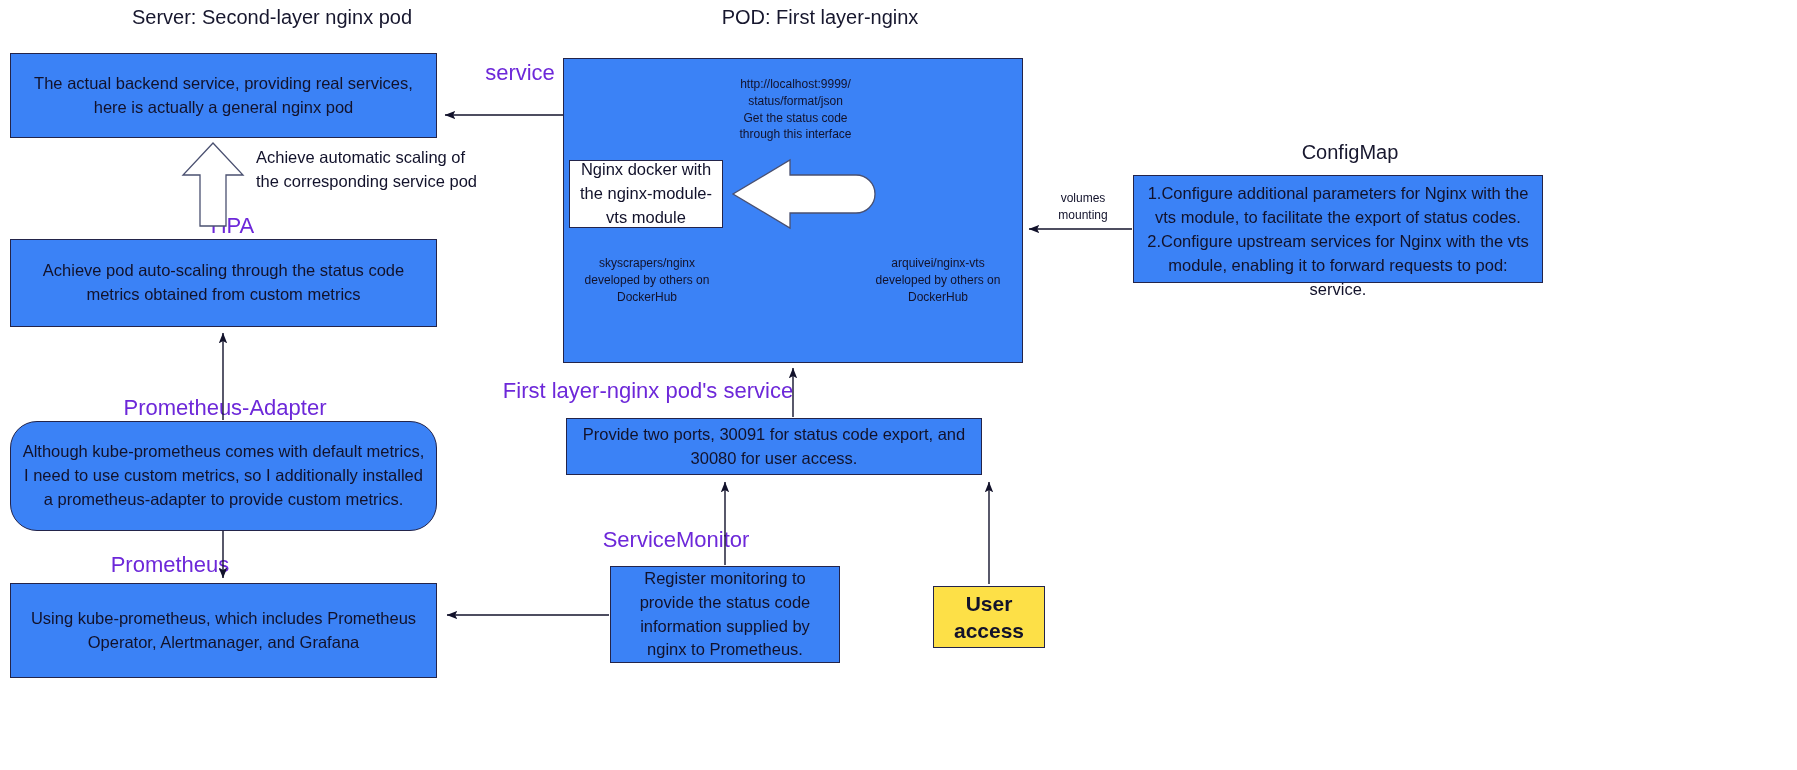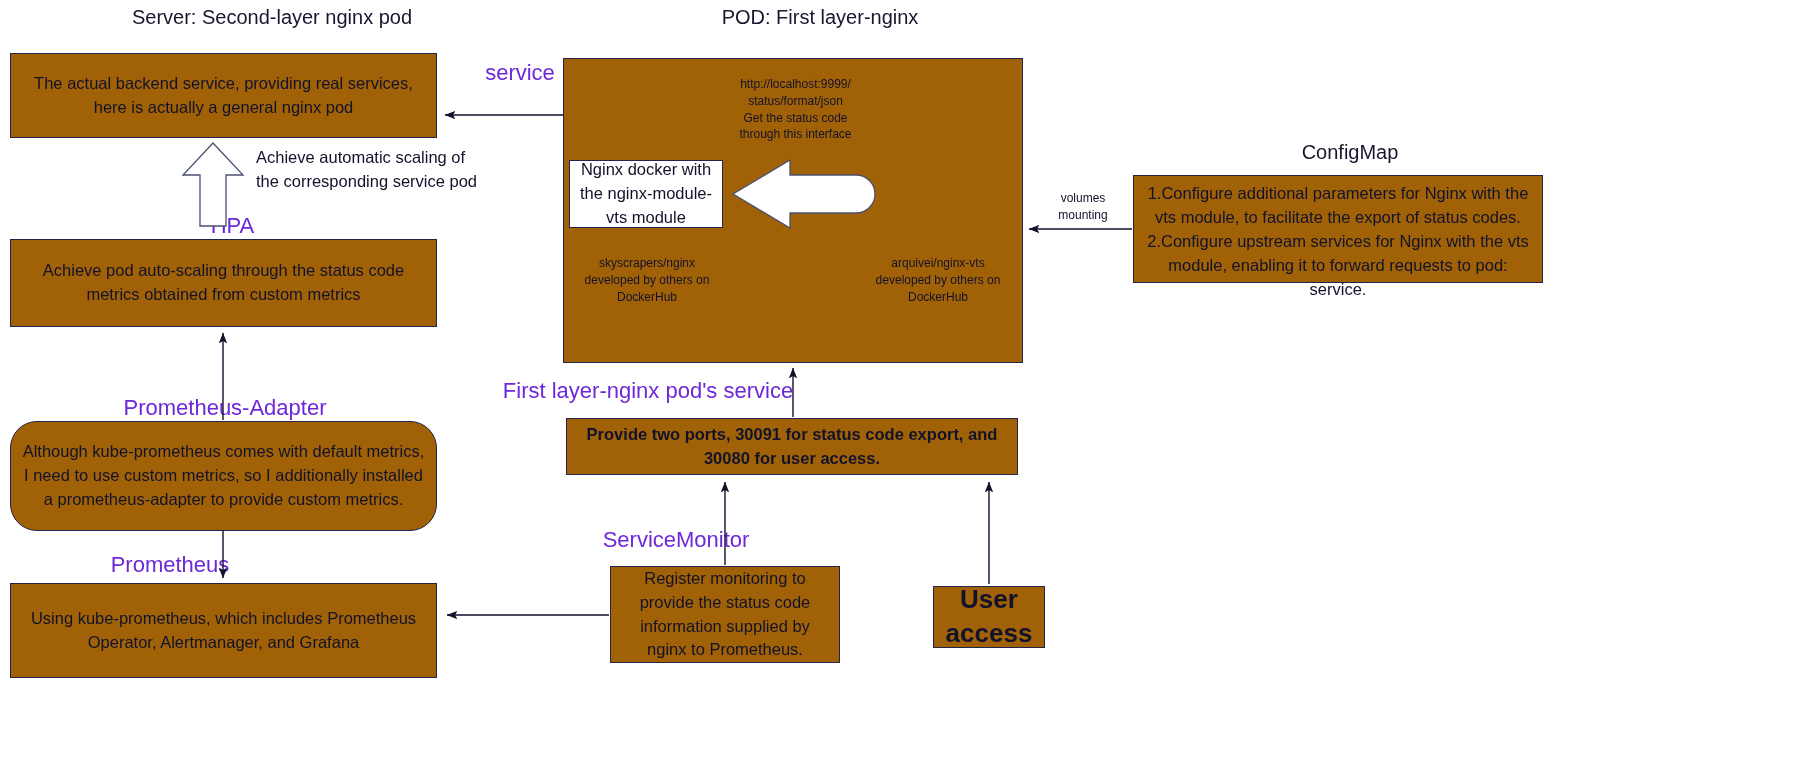--- a/index.html
+++ b/index.html
@@ -16,21 +16,21 @@
     position: relative;
     width: 1797px;
     height: 770px;
     background: #ffffff;
     overflow: hidden;
   }
   .box {
     position: absolute;
     box-sizing: border-box;
     border: 1.3px solid #23244a;
-    background: #a16207;
+    background: #3b82f6;
     display: flex;
     align-items: center;
     justify-content: center;
     text-align: center;
     font-size: 16.5px;
     line-height: 1.45;
     color: #12122b;
     padding: 6px 10px;
   }
   .box.topalign {
@@ -77,26 +77,26 @@
     text-align: center;
     font-size: 16.5px;
     line-height: 1.45;
     padding: 4px 6px;
     color: #12122b;
   }
   .user-box {
     position: absolute;
     box-sizing: border-box;
     border: 1.6px solid #23244a;
-    background: #a16207;
+    background: #fde047;
     display: flex;
     align-items: center;
     justify-content: center;
     text-align: center;
-    font-size: 26px;
+    font-size: 21px;
     font-weight: bold;
     line-height: 1.3;
     color: #12122b;
   }
   svg.overlay {
     position: absolute;
     left: 0;
     top: 0;
     width: 1797px;
     height: 770px;
@@ -149,21 +149,21 @@
   <div class="small-label caption-multiline" style="left:572px; top:255px; width:150px;">skyscrapers/nginx
 developed by others on
 DockerHub</div>
 
   <div class="small-label caption-multiline" style="left:862px; top:255px; width:152px;">arquivei/nginx-vts
 developed by others on
 DockerHub</div>
 
   <div class="edge-label" style="left:483px; top:378px; width:330px;">First layer-nginx pod's service</div>
 
-  <div class="box" style="left:566px; top:418px; width:452px; height:57px;font-weight:bold;">Provide two ports, 30091 for status code export, and 30080 for user access.</div>
+  <div class="box" style="left:566px; top:418px; width:416px; height:57px;">Provide two ports, 30091 for status code export, and 30080 for user access.</div>
 
   <div class="edge-label" style="left:556px; top:527px; width:240px;">ServiceMonitor</div>
 
   <div class="box" style="left:610px; top:566px; width:230px; height:97px;">Register monitoring to provide the status code information supplied by nginx to Prometheus.</div>
 
   <div class="user-box caption-multiline" style="left:933px; top:586px; width:112px; height:62px;">User
 access</div>
 
   <div class="small-label caption-multiline" style="left:1033px; top:190px; width:100px;">volumes
 mounting</div>

